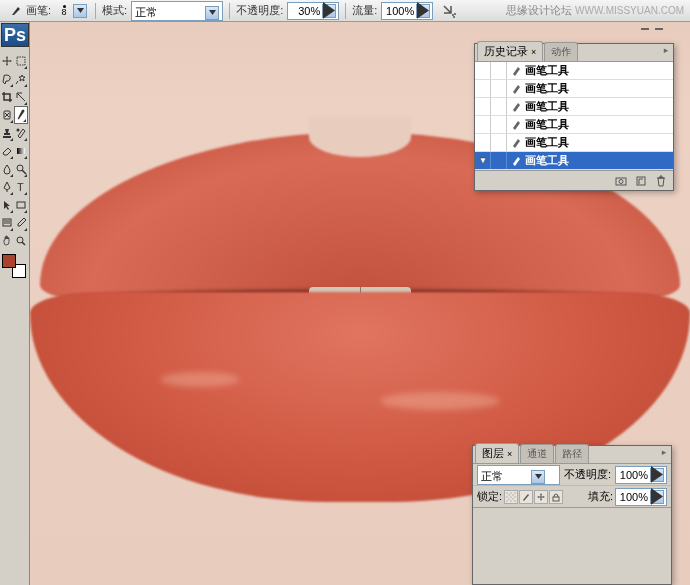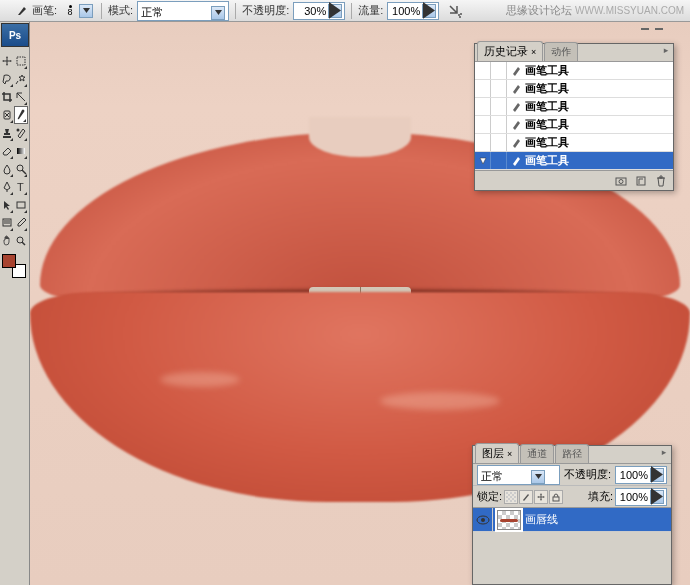--- a/index.html
+++ b/index.html
@@ -1,34 +1,34 @@
 <!DOCTYPE html>
 <html><head>
 <meta charset="utf-8">
 <style>
 *{margin:0;padding:0;box-sizing:border-box;font-family:"Microsoft YaHei",SimSun,sans-serif;font-size:11px;}
 body{width:690px;height:585px;background:#d8c4b8;position:relative;overflow:hidden;}
-.topbar{position:absolute;top:0;left:0;right:0;height:22px;background:linear-gradient(#f5f5f5,#dcdcdc);border-bottom:1px solid #999;display:flex;align-items:center;padding-left:16px;gap:4px;}
+.topbar{position:absolute;top:0;left:0;right:0;height:22px;background:linear-gradient(#f5f5f5,#dcdcdc);border-bottom:1px solid #999;display:flex;align-items:center;padding-left:10px;gap:4px;}
 .tb-label{color:#333;}
 .brush-drop{display:flex;align-items:center;gap:2px;padding:1px 2px;}
 .brush-dot{width:14px;height:14px;display:flex;flex-direction:column;align-items:center;justify-content:center;}
 .brush-dot .d{width:3px;height:3px;background:#000;border-radius:50%;}
 .brush-dot .n{font-size:9px;line-height:9px;}
 .dropdown{background:#fff;border:1px solid #7b9ebd;height:20px;display:flex;align-items:flex-end;padding:0 3px;gap:10px;}
 .dd-arrow{width:14px;height:14px;background:linear-gradient(#dbe8f7,#a9c7e8);border:1px solid #7b9ebd;display:flex;align-items:center;justify-content:center;}
 .dd-arrow svg{width:7px;height:5px;}
 .num-field{background:#fff;border:1px solid #7b9ebd;height:18px;display:flex;align-items:center;padding:0 2px;gap:2px;}
 .num-field span{min-width:30px;text-align:right;}
 .arrow-btn{width:14px;height:14px;background:linear-gradient(#dbe8f7,#a9c7e8);border:1px solid #7b9ebd;display:flex;align-items:center;justify-content:center;}
 .sep{width:1px;height:16px;background:#aaa;margin:0 2px;}
 .watermark{position:absolute;top:3px;right:6px;color:#888;font-size:11px;}
 .watermark .sub{font-size:10px;color:#aaa;}
 
 .leftcol{position:absolute;top:22px;left:0;width:30px;height:563px;background:#d4d0c8;border-right:1px solid #888;}
-.ps-badge{width:28px;height:24px;background:linear-gradient(#3a6ea5,#1a4c8a);display:flex;align-items:center;justify-content:center;color:#fff;font-weight:bold;font-size:10px;border:1px solid #333;margin:1px;}
+.ps-badge{width:28px;height:24px;background:linear-gradient(#3a6ea5,#1a4c8a);display:flex;align-items:center;justify-content:center;color:#fff;font-weight:bold;font-size:18px;border:1px solid #333;margin:1px;}
 .tool-grid{display:flex;flex-wrap:wrap;width:30px;padding-top:4px;}
 .tool{width:14px;height:18px;display:flex;align-items:center;justify-content:center;position:relative;margin:0;}
 .tool.active{background:#fff;border:1px solid #666;}
 .tool svg{width:12px;height:12px;}
 .t-tri{position:absolute;bottom:1px;right:1px;width:0;height:0;border-left:3px solid transparent;border-bottom:3px solid #333;}
 .color-sw{width:24px;height:24px;margin:4px 2px;position:relative;}
 .fg{width:14px;height:14px;background:#a8432f;border:1px solid #000;position:absolute;top:0;left:0;z-index:2;}
 .bg{width:14px;height:14px;background:#fff;border:1px solid #000;position:absolute;bottom:0;right:0;}
 
 .canvas{position:absolute;top:22px;left:30px;right:0;bottom:0;background:linear-gradient(180deg,#e8cdbf 0%,#edd2c4 15%,#e8cdbf 100%);overflow:hidden;}
@@ -453,26 +453,14 @@
     <div class="num-field">
         <span>100%</span>
         <div class="arrow-btn">
           <svg viewBox="0 0 5 7">
             <path d="M0 0 L5 3.5 L0 7 Z" fill="#333"></path>
           </svg>
         </div>
       </div>
   </div>
   <div class="lay-list">
-    <div class="lay-item sel">
-      <div class="lay-eye">
-          <svg width="14" height="10">
-            <ellipse cx="7" cy="5" rx="6" ry="4" fill="none" stroke="#333"></ellipse>
-            <circle cx="7" cy="5" r="2" fill="#333"></circle>
-          </svg>
-        </div>
-      <div class="lay-thumb sel">
-          <div class="stroke"></div>
-        </div>
-      <span>画唇线</span>
-    </div>
   </div>
 </div>
 
 </body></html>

